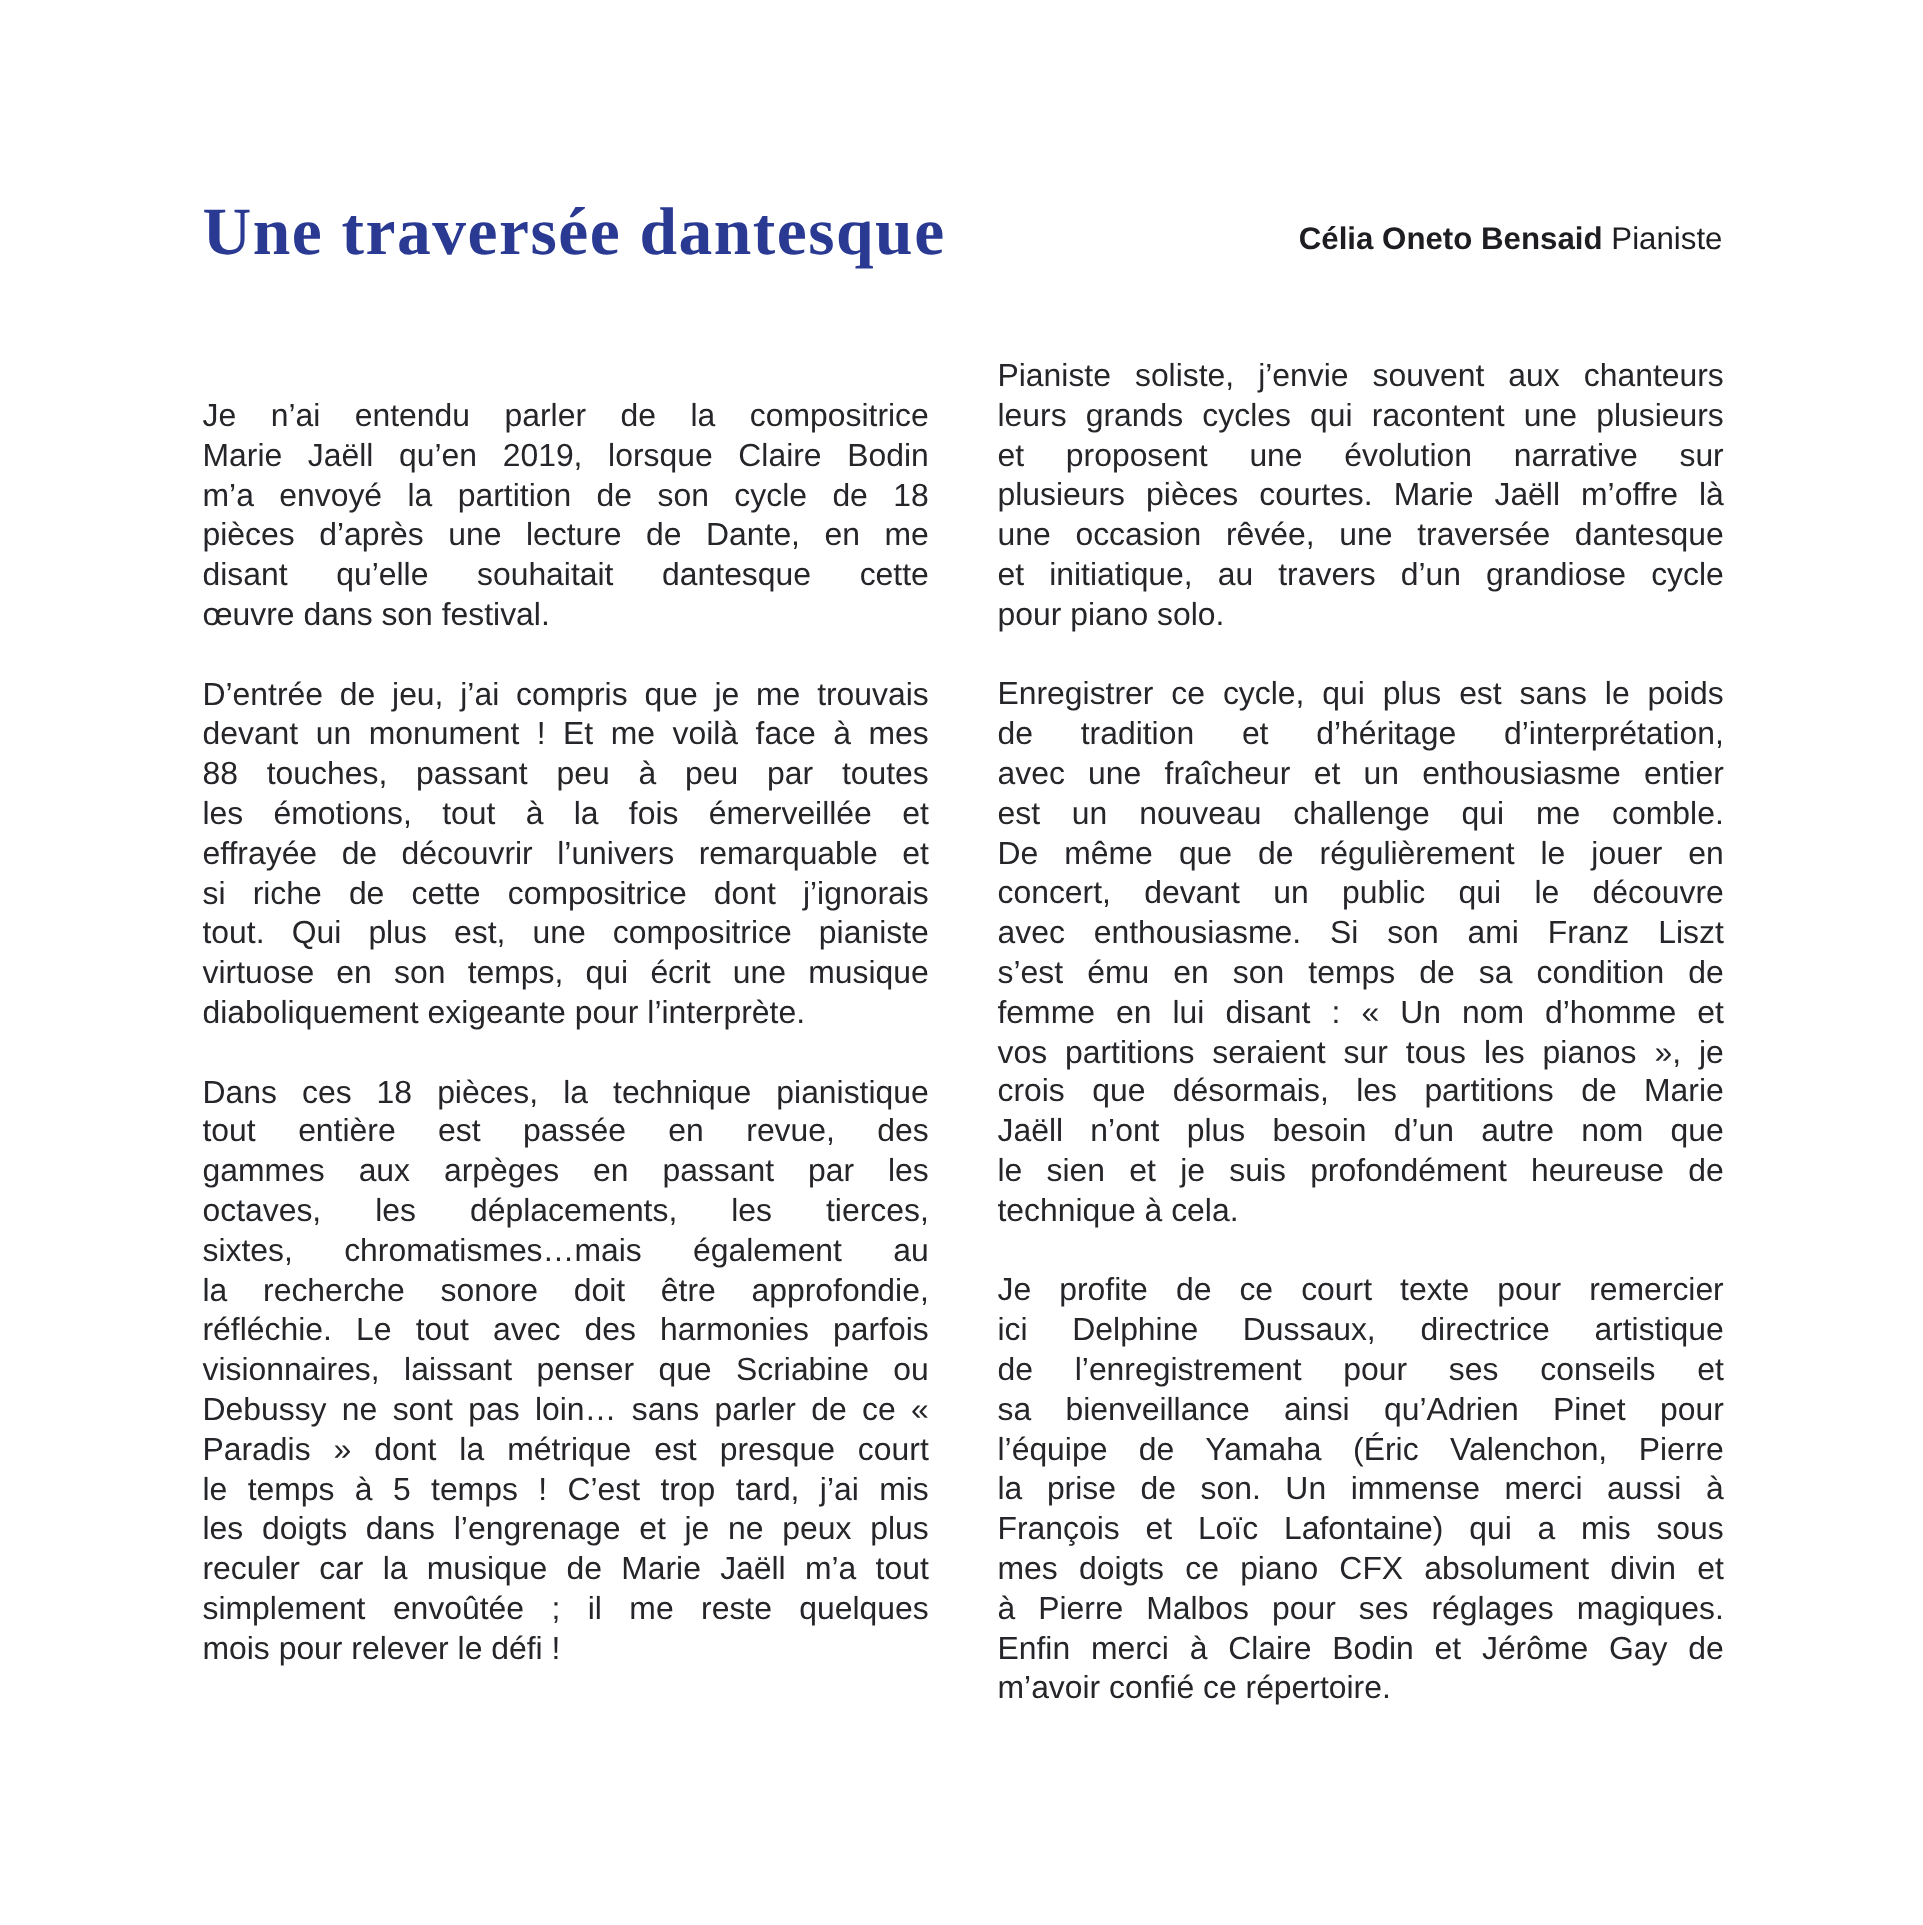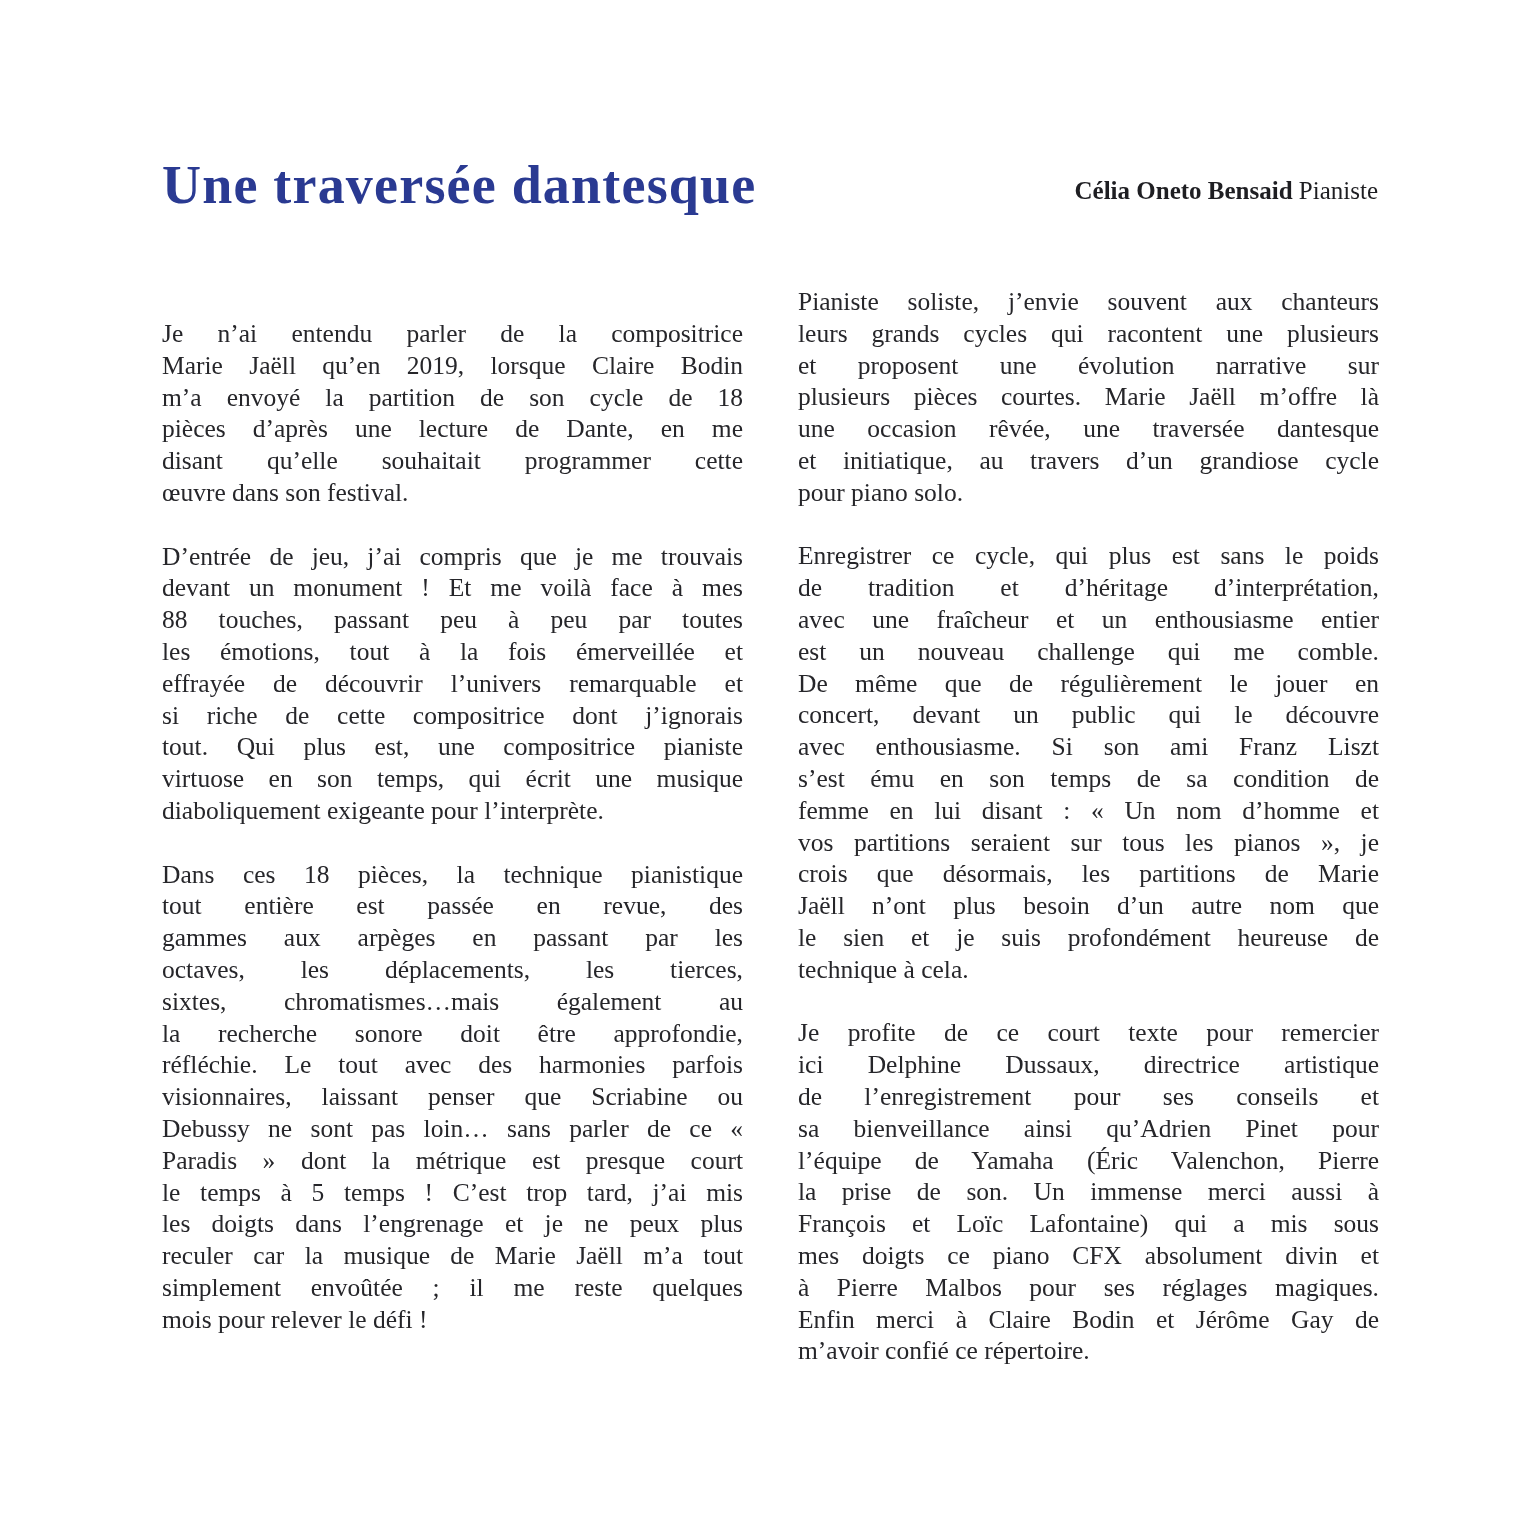--- a/index.html
+++ b/index.html
@@ -5,27 +5,27 @@
   html, body { margin: 0; padding: 0; background: #ffffff; }
   body { width: 1538px; height: 1540px; position: relative; overflow: hidden; }
   .title {
     position: absolute; left: 162px; top: 150px;
     font-family: "Liberation Serif", "DejaVu Serif", serif;
     font-size: 54px; line-height: 70px; color: #2a3a92;
     letter-spacing: 1.2px; white-space: nowrap; margin: 0; font-weight: bold;
   }
   .byline {
     position: absolute; right: 160px; top: 174px;
-    font-family: Liberation Serif, serif;
+    font-family: Liberation Sans, sans-serif;
     font-size: 25px; line-height: 34px; color: #1e1e22; white-space: nowrap;
   }
   .byline .author { font-weight: bold; }
   .column {
     position: absolute; width: 581px;
-    font-family: Liberation Serif, serif;
+    font-family: Liberation Sans, sans-serif;
     font-size: 25.5px; color: #26262a;
   }
   .col-left { left: 162px; top: 318px; }
   .col-right { left: 798px; top: 286px; }
   .para { margin: 0 0 31.8px 0; }
   .line {
     display: block; height: 31.8px; line-height: 31.8px;
     text-align: justify; text-align-last: justify; white-space: nowrap; overflow: visible;
   }
   .line.last { text-align-last: left; }
@@ -39,21 +39,21 @@
   <span class="author">Célia Oneto Bensaid</span>
   <span>Pianiste</span>
 </div>
 
 <div class="column col-left">
     <p class="para">
       <span class="line">Je n’ai entendu parler de la compositrice</span>
       <span class="line">Marie Jaëll qu’en 2019, lorsque Claire Bodin</span>
       <span class="line">m’a envoyé la partition de son cycle de 18</span>
       <span class="line">pièces d’après une lecture de Dante, en me</span>
-      <span class="line">disant qu’elle souhaitait programmer cette</span>
+      <span class="line">disant qu’elle souhaitait dantesque cette</span>
       <span class="line last">œuvre dans son festival.</span>
     </p>
     <p class="para">
       <span class="line">D’entrée de jeu, j’ai compris que je me trouvais</span>
       <span class="line">devant un monument ! Et me voilà face à mes</span>
       <span class="line">88 touches, passant peu à peu par toutes</span>
       <span class="line">les émotions, tout à la fois émerveillée et</span>
       <span class="line">effrayée de découvrir l’univers remarquable et</span>
       <span class="line">si riche de cette compositrice dont j’ignorais</span>
       <span class="line">tout. Qui plus est, une compositrice pianiste</span>

